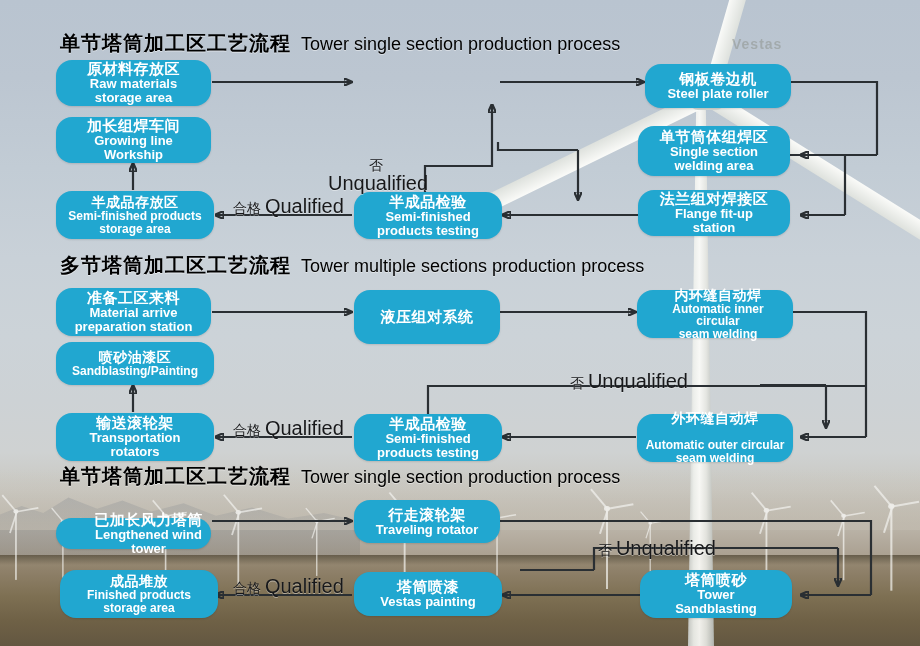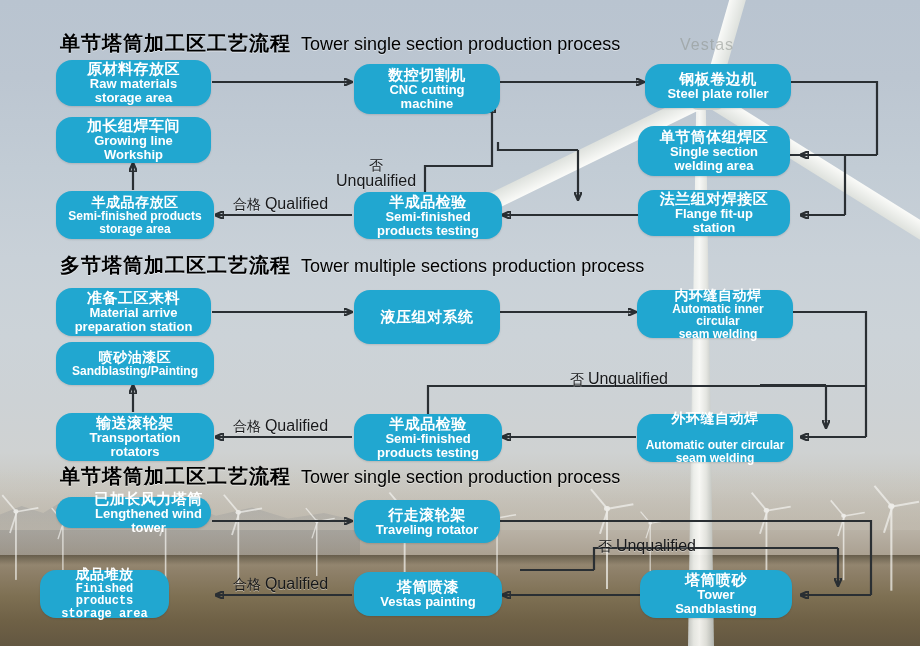--- a/index.html
+++ b/index.html
@@ -62,22 +62,22 @@
   .blade{
     position:absolute;transform-origin:10px 8px;
     background:linear-gradient(180deg,#fdfdfa,#dfe2dd);
     border-radius:4px 20px 20px 4px;
     opacity:.95;
   }
   .blade.b1{left:700px;top:88px;width:300px;height:16px;transform:rotate(-74deg);}
   .blade.b2{left:700px;top:88px;width:300px;height:17px;transform:rotate(154deg);}
   .blade.b3{left:700px;top:90px;width:300px;height:17px;transform:rotate(32deg);}
   .vestas-mark{
-    position:absolute;left:680px;top:36px;width:56px;height:11px;
-    color:#8f948f;font-size:16px;letter-spacing:1px;font-weight:normal;opacity:.55;
+    position:absolute;left:732px;top:36px;width:56px;height:11px;
+    color:#8f948f;font-size:14px;letter-spacing:1px;font-weight:bold;opacity:.55;
   }
 
   
   .mini{position:absolute;opacity:.8;}
   .mini .m-t{position:absolute;left:6px;top:14px;width:2px;height:80px;background:rgba(248,248,245,.85);}
   .mini .m-b{position:absolute;left:7px;top:14px;width:1.6px;height:26px;background:rgba(248,248,245,.8);transform-origin:top center;}
   .mini .m-b.r1{transform:rotate(18deg);}
   .mini .m-b.r2{transform:rotate(140deg);}
   .mini .m-b.r3{transform:rotate(260deg);}
   .mini .m-h{position:absolute;left:4px;top:11px;width:6px;height:5px;border-radius:3px;background:rgba(250,250,247,.9);}
@@ -101,21 +101,21 @@
   .node .en{font-size:13px;font-weight:bold;line-height:1.05;}
   .node.small .cn{font-size:14px;}
   .node.small .en{font-size:12px;}
 
   .lbl{
     position:absolute;white-space:nowrap;color:#17181a;
     text-shadow:0 1px 0 rgba(255,255,255,.4);
     font-size:14px;text-align:center;line-height:1.05;
   }
   .lbl .cn{font-size:14px;}
-  .lbl .en{font-size:16px;}
+  .lbl .en{font-size:20px;}
   .lbl.stack{text-align:center;}
 
   svg.links{position:absolute;left:0;top:0;width:920px;height:646px;pointer-events:none;}
   svg.links path,svg.links line{stroke:#2a2f33;stroke-width:2.2;fill:none;}
 </style>
 </head>
 <body>
 
 <div id="stage">
 
@@ -288,24 +288,20 @@
   <div class="node" style="left:56px;top:117px;width:155px;height:46px;">
     <div class="cn">加长组焊车间</div>
     <div class="en">Growing line<br>Workship</div>
   </div>
 
   <div class="node small" style="left:56px;top:191px;width:158px;height:48px;">
     <div class="cn">半成品存放区</div>
     <div class="en">Semi-finished products<br>storage area</div>
   </div>
 
-  <div class="node" style="left:354px;top:64px;width:146px;height:50px;">
-    <div class="cn">数控切割机</div>
-    <div class="en">CNC cutting<br>machine</div>
-  </div>
 
   <div class="node" style="left:354px;top:192px;width:148px;height:47px;">
     <div class="cn">半成品检验</div>
     <div class="en">Semi-finished<br>products testing</div>
   </div>
 
   <div class="node" style="left:645px;top:64px;width:146px;height:44px;">
     <div class="cn">钢板卷边机</div>
     <div class="en">Steel plate roller</div>
   </div>
@@ -375,26 +371,26 @@
 
   <div class="lbl" style="left:233px;top:418px;">
     <span class="cn">合格</span>
     <span class="en">Qualified</span>
   </div>
 
   <div class="section-title" style="left:60px;top:463px;">
     <span class="cn">单节塔筒加工区工艺流程</span><span class="en">Tower single section production process</span>
   </div>
 
-  <div class="node" style="left:56px;top:497px;width:155px;height:31px;padding-left:36px;">
+  <div class="node" style="left:56px;top:518px;width:155px;height:31px;padding-left:36px;">
     <div class="cn">已加长风力塔筒</div>
     <div class="en">Lengthened wind<br>tower</div>
   </div>
 
-  <div class="node small" style="left:40px;top:570px;width:129px;height:48px;font-family:Liberation Mono, monospace;">
+  <div class="node small" style="left:60px;top:570px;width:158px;height:48px;">
     <div class="cn">成品堆放</div>
     <div class="en">Finished products<br>storage area</div>
   </div>
 
   <div class="node" style="left:354px;top:500px;width:146px;height:43px;">
     <div class="cn">行走滚轮架</div>
     <div class="en">Traveling rotator</div>
   </div>
 
   <div class="node" style="left:354px;top:572px;width:148px;height:44px;">

